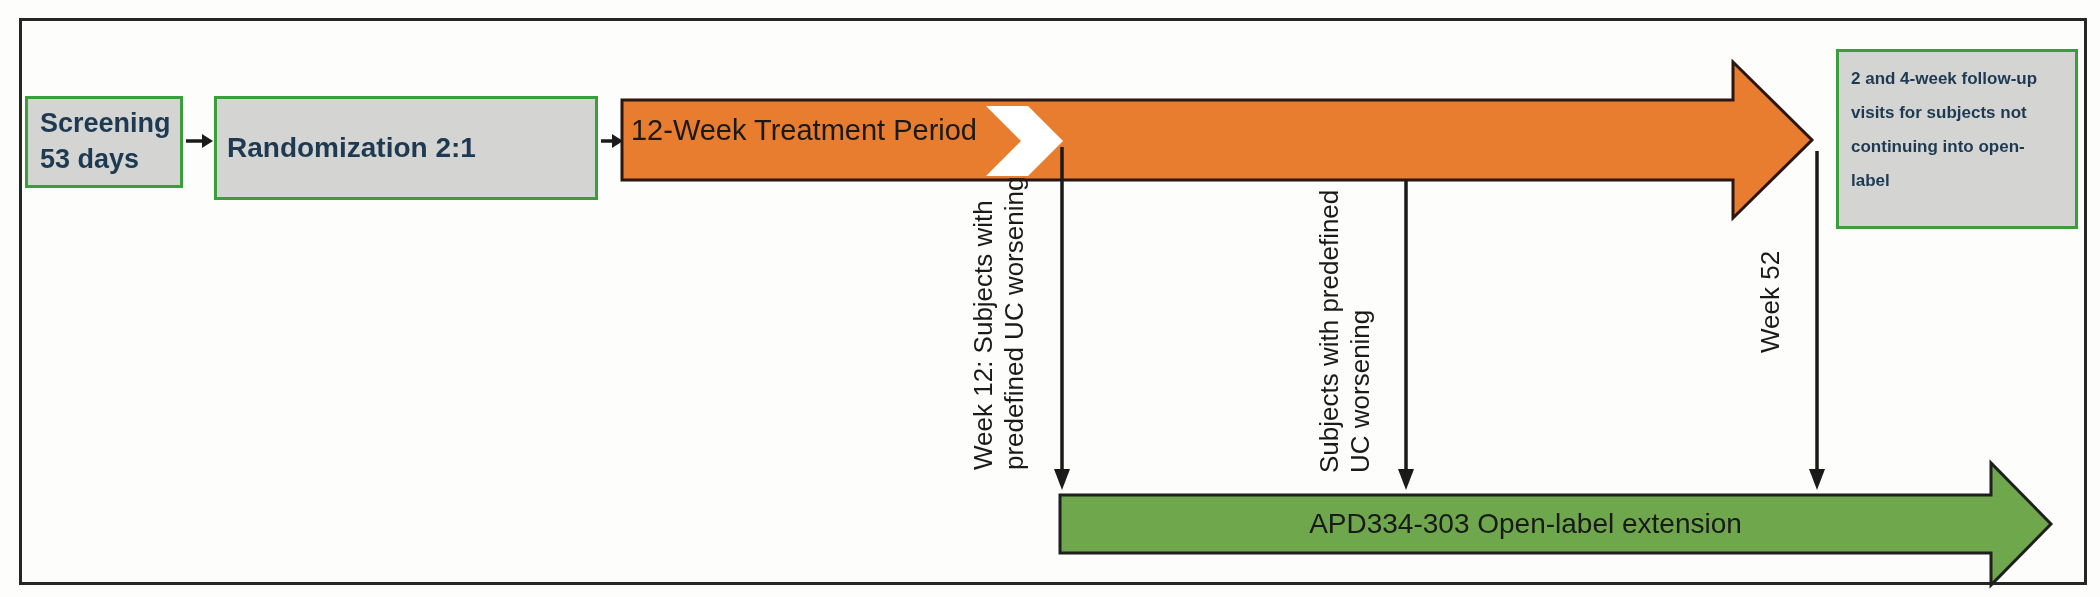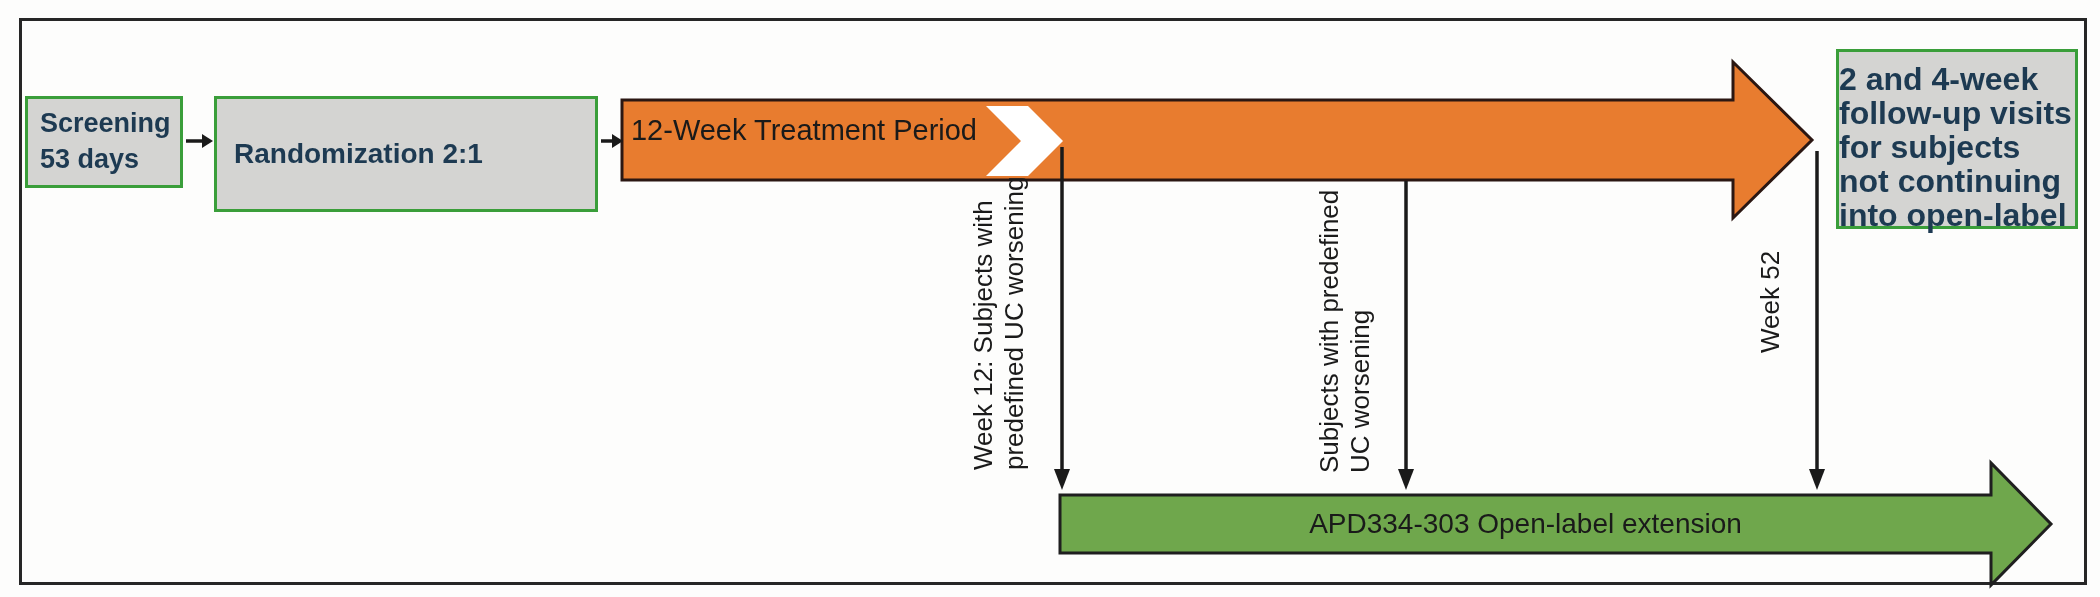--- a/index.html
+++ b/index.html
@@ -22,24 +22,24 @@
     border:3px solid var(--box-border);
     box-sizing:border-box;
     color:var(--navy);
     font-weight:bold;
     display:flex;flex-direction:column;justify-content:center;
     line-height:1.32;
     z-index:3;
   }
   .gray-box .bl{white-space:nowrap;}
   #screening-box{left:25px;top:96px;width:158px;height:92px;font-size:27px;padding-left:12px;}
-  #randomization-box{left:214px;top:96px;width:384px;height:116px;font-size:28px;padding-left:17px;}
+  #randomization-box{left:214px;top:96px;width:384px;height:104px;font-size:28px;padding-left:10px;}
   #followup-box{
     left:1836px;top:49px;width:242px;height:180px;
-    font-size:32px;line-height:34px;padding:10px 0;
+    font-size:17px;line-height:34px;padding:10px 12px;
     display:block;
   }
   .band-label{
     position:absolute;height:60px;top:100px;
     display:flex;align-items:center;justify-content:center;
     color:var(--ink);font-size:29px;font-weight:500;letter-spacing:0px;
     z-index:3;white-space:nowrap;
   }
   #period1-label{left:622px;width:364px;}
   #period2-label{left:1063px;width:670px;}

